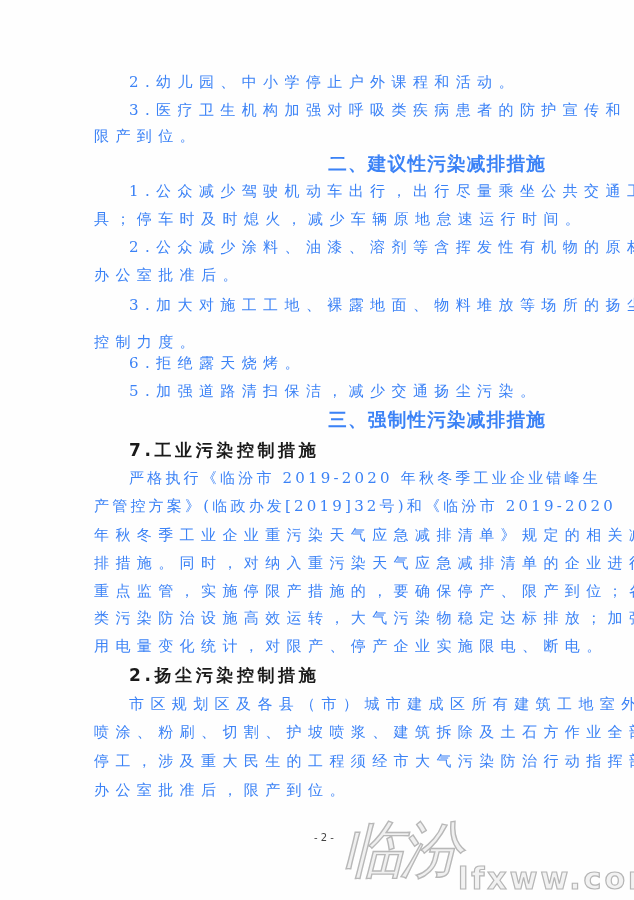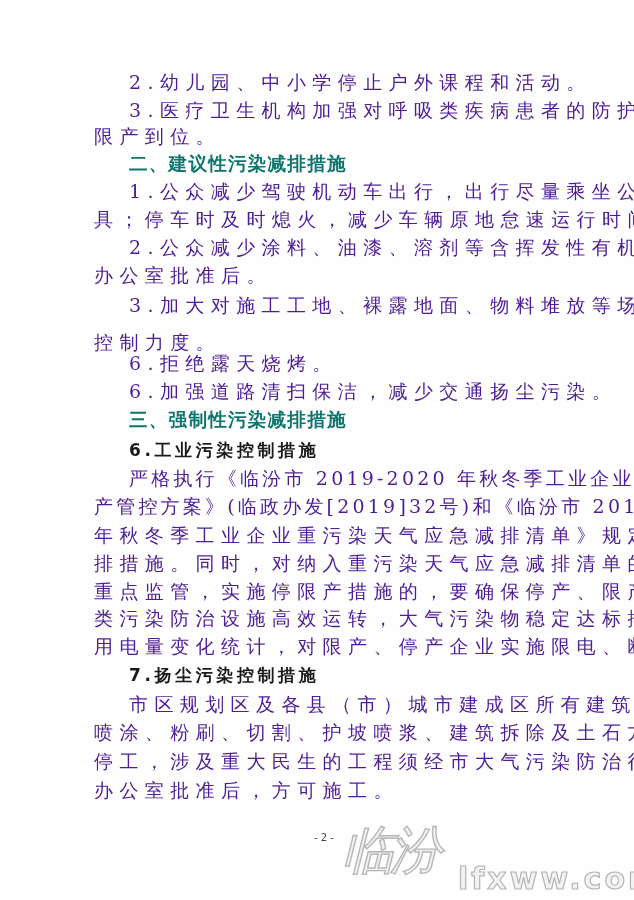--- a/index.html
+++ b/index.html
@@ -3,39 +3,39 @@
 <meta charset="utf-8">
 <style>
   html, body { margin: 0; padding: 0; }
   body {
     width: 634px; height: 900px; background: #fdfdfd; position: relative; overflow: hidden;
     font-family: "DejaVu Serif", "Liberation Serif", serif; color: #1e1e1e;
   }
   .page { position: absolute; left: 0; top: 0; width: 634px; height: 900px; background: #fefefe; }
   .line {
     position: absolute; left: 94px; width: 452px; height: 24px; line-height: 24px;
-    font-size: 19px; white-space: nowrap; letter-spacing: 6.4px; color: #4c1d95;
+    font-size: 15px; white-space: nowrap; letter-spacing: 6.4px; color: #3b82f6;
   }
   .line.indent { left: 129px; width: 417px; }
   .line.heading {
     font-family: "DejaVu Sans", "Liberation Sans", sans-serif; font-weight: bold;
-    letter-spacing: 1.2px; color: #0f766e; font-size: 18.6px;
+    letter-spacing: 1.2px; color: #3b82f6; font-size: 18.6px; text-align: right;
   }
   .line.subheading {
     font-family: "DejaVu Sans", "Liberation Sans", sans-serif; font-weight: bold;
     letter-spacing: 3.6px; color: #1a1a1a; font-size: 17px;
   }
   .line.mixed { letter-spacing: 3.2px; }
   .page-number {
     position: absolute; left: 309px; top: 832px; width: 30px; font-size: 10px;
     font-family: "DejaVu Sans", "Liberation Sans", sans-serif; color: #444; text-align: center;
   }
   .watermark { position: absolute; left: 340px; top: 805px; width: 294px; height: 95px; }
   .wm-city {
-    position: absolute; left: 2px; top: 2px; font-size: 52px; line-height: 86px;
+    position: absolute; left: 2px; top: 2px; font-size: 62px; line-height: 86px;
     font-family: "DejaVu Serif", "Liberation Serif", serif; font-style: italic;
     color: #f0f0f0; -webkit-text-stroke: 1.4px #b8b8b8; letter-spacing: -4px;
   }
   .wm-news {
     position: absolute; left: 116px; top: 8px; font-size: 48px; line-height: 54px;
     font-family: "DejaVu Sans", "Liberation Sans", sans-serif; color: #f2f2f2;
     -webkit-text-stroke: 1.2px #b5b5b5; letter-spacing: 2px;
   }
   .wm-url {
     position: absolute; left: 118px; top: 58px; font-size: 30px; line-height: 32px;
@@ -52,35 +52,35 @@
       <div class="line indent" style="top: 98px;">3.医疗卫生机构加强对呼吸类疾病患者的防护宣传和</div>
       <div class="line" style="top: 124px;">限产到位。</div>
       <div class="line indent heading" style="top: 152px;">二、建议性污染减排措施</div>
       <div class="line indent" style="top: 179px;">1.公众减少驾驶机动车出行，出行尽量乘坐公共交通工</div>
       <div class="line" style="top: 207px;">具；停车时及时熄火，减少车辆原地怠速运行时间。</div>
       <div class="line indent" style="top: 235px;">2.公众减少涂料、油漆、溶剂等含挥发性有机物的原材</div>
       <div class="line" style="top: 263px;">办公室批准后。</div>
       <div class="line indent" style="top: 293px;">3.加大对施工工地、裸露地面、物料堆放等场所的扬尘</div>
       <div class="line" style="top: 321px; margin-top: 9px;">控制力度。</div>
       <div class="line indent" style="top: 351px;">6.拒绝露天烧烤。</div>
-      <div class="line indent" style="top: 379px;">6.加强道路清扫保洁，减少交通扬尘污染。</div>
+      <div class="line indent" style="top: 379px;">5.加强道路清扫保洁，减少交通扬尘污染。</div>
       <div class="line indent heading" style="top: 408px; font-family: Liberation Serif, serif;">三、强制性污染减排措施</div>
-      <div class="line indent subheading" style="top: 438px;">6.工业污染控制措施</div>
+      <div class="line indent subheading" style="top: 438px;">7.工业污染控制措施</div>
       <div class="line indent mixed" style="top: 466px;">严格执行《临汾市 2019-2020 年秋冬季工业企业错峰生</div>
       <div class="line mixed" style="top: 494px;">产管控方案》(临政办发[2019]32号)和《临汾市 2019-2020</div>
       <div class="line" style="top: 523px;">年秋冬季工业企业重污染天气应急减排清单》规定的相关减</div>
       <div class="line" style="top: 551px;">排措施。同时，对纳入重污染天气应急减排清单的企业进行</div>
       <div class="line" style="top: 579px;">重点监管，实施停限产措施的，要确保停产、限产到位；各</div>
       <div class="line" style="top: 606px;">类污染防治设施高效运转，大气污染物稳定达标排放；加强</div>
       <div class="line" style="top: 634px;">用电量变化统计，对限产、停产企业实施限电、断电。</div>
-      <div class="line indent subheading" style="top: 663px;">7.扬尘污染控制措施</div>
+      <div class="line indent subheading" style="top: 663px;">2.扬尘污染控制措施</div>
       <div class="line indent" style="top: 692px;">市区规划区及各县（市）城市建成区所有建筑工地室外</div>
       <div class="line" style="top: 720px;">喷涂、粉刷、切割、护坡喷浆、建筑拆除及土石方作业全部</div>
       <div class="line" style="top: 749px;">停工，涉及重大民生的工程须经市大气污染防治行动指挥部</div>
-      <div class="line" style="top: 778px;">办公室批准后，方可施工。</div>
+      <div class="line" style="top: 778px;">办公室批准后，限产到位。</div>
     </div>
 
   <div class="page-number">- 2 -</div>
 
   <div class="watermark">
     <div class="wm-city">临汾</div>
     <div class="wm-url">lfxww.com</div>
   </div>
 </div>
 

